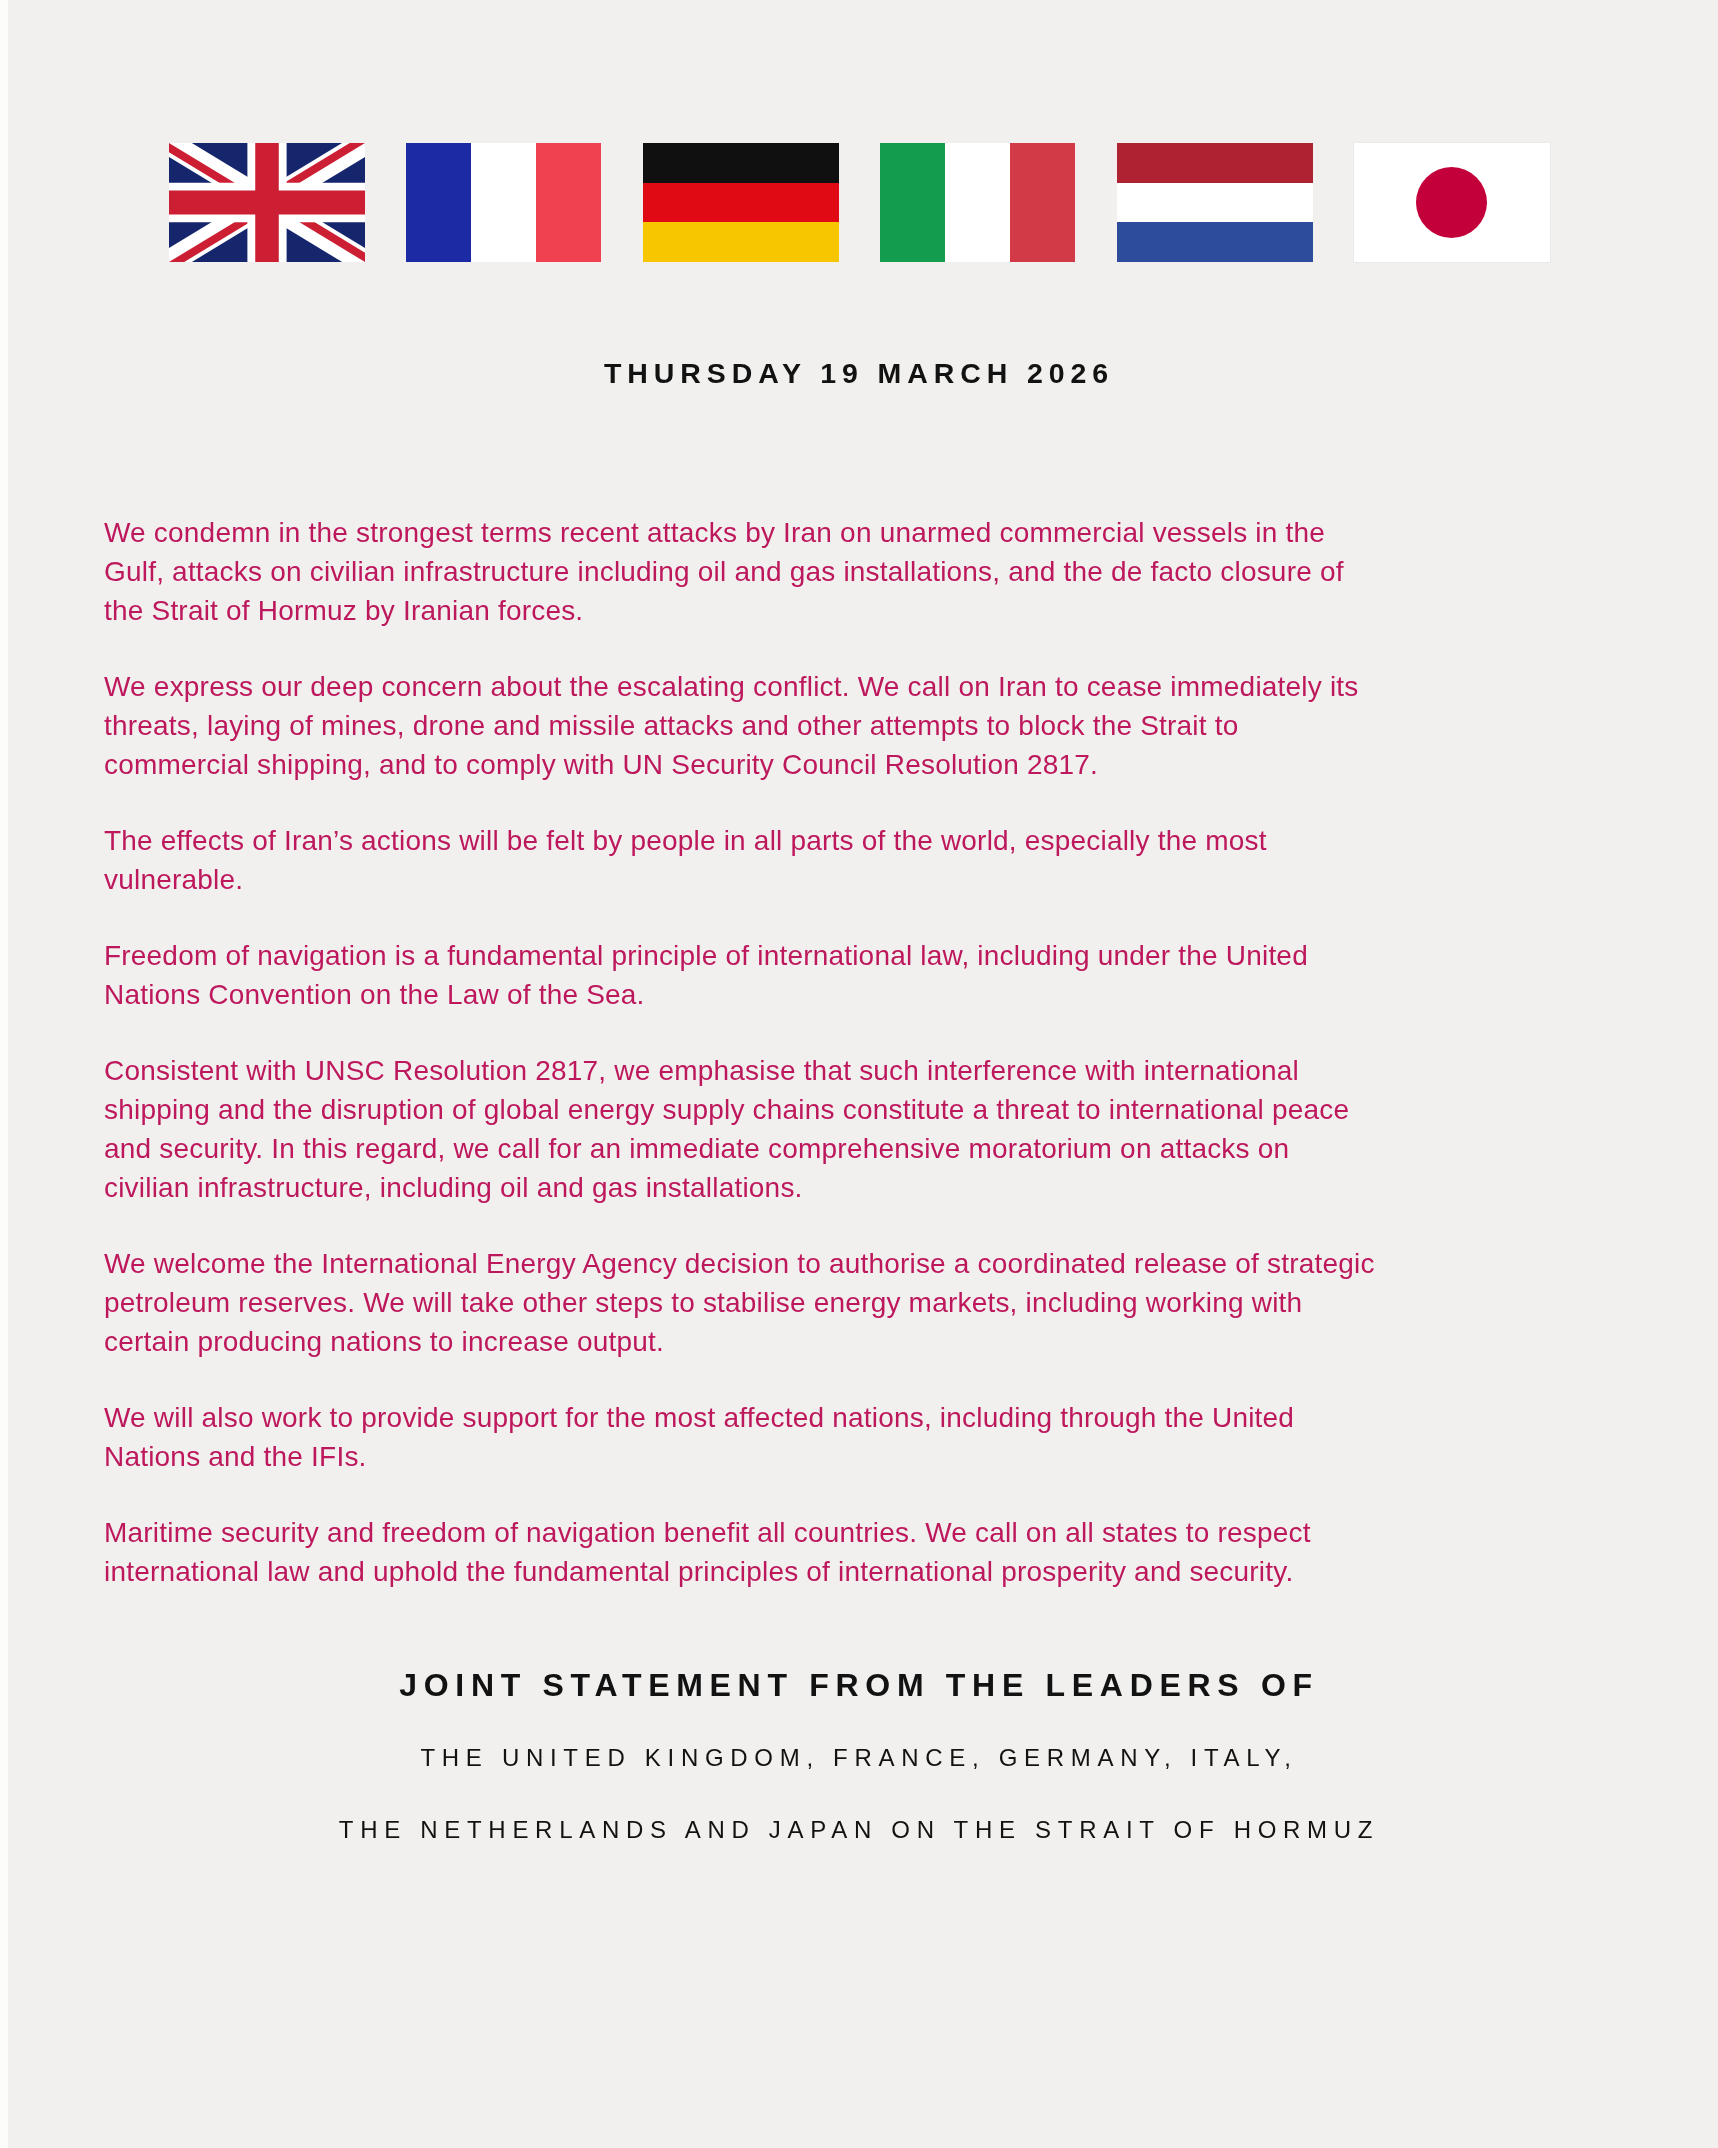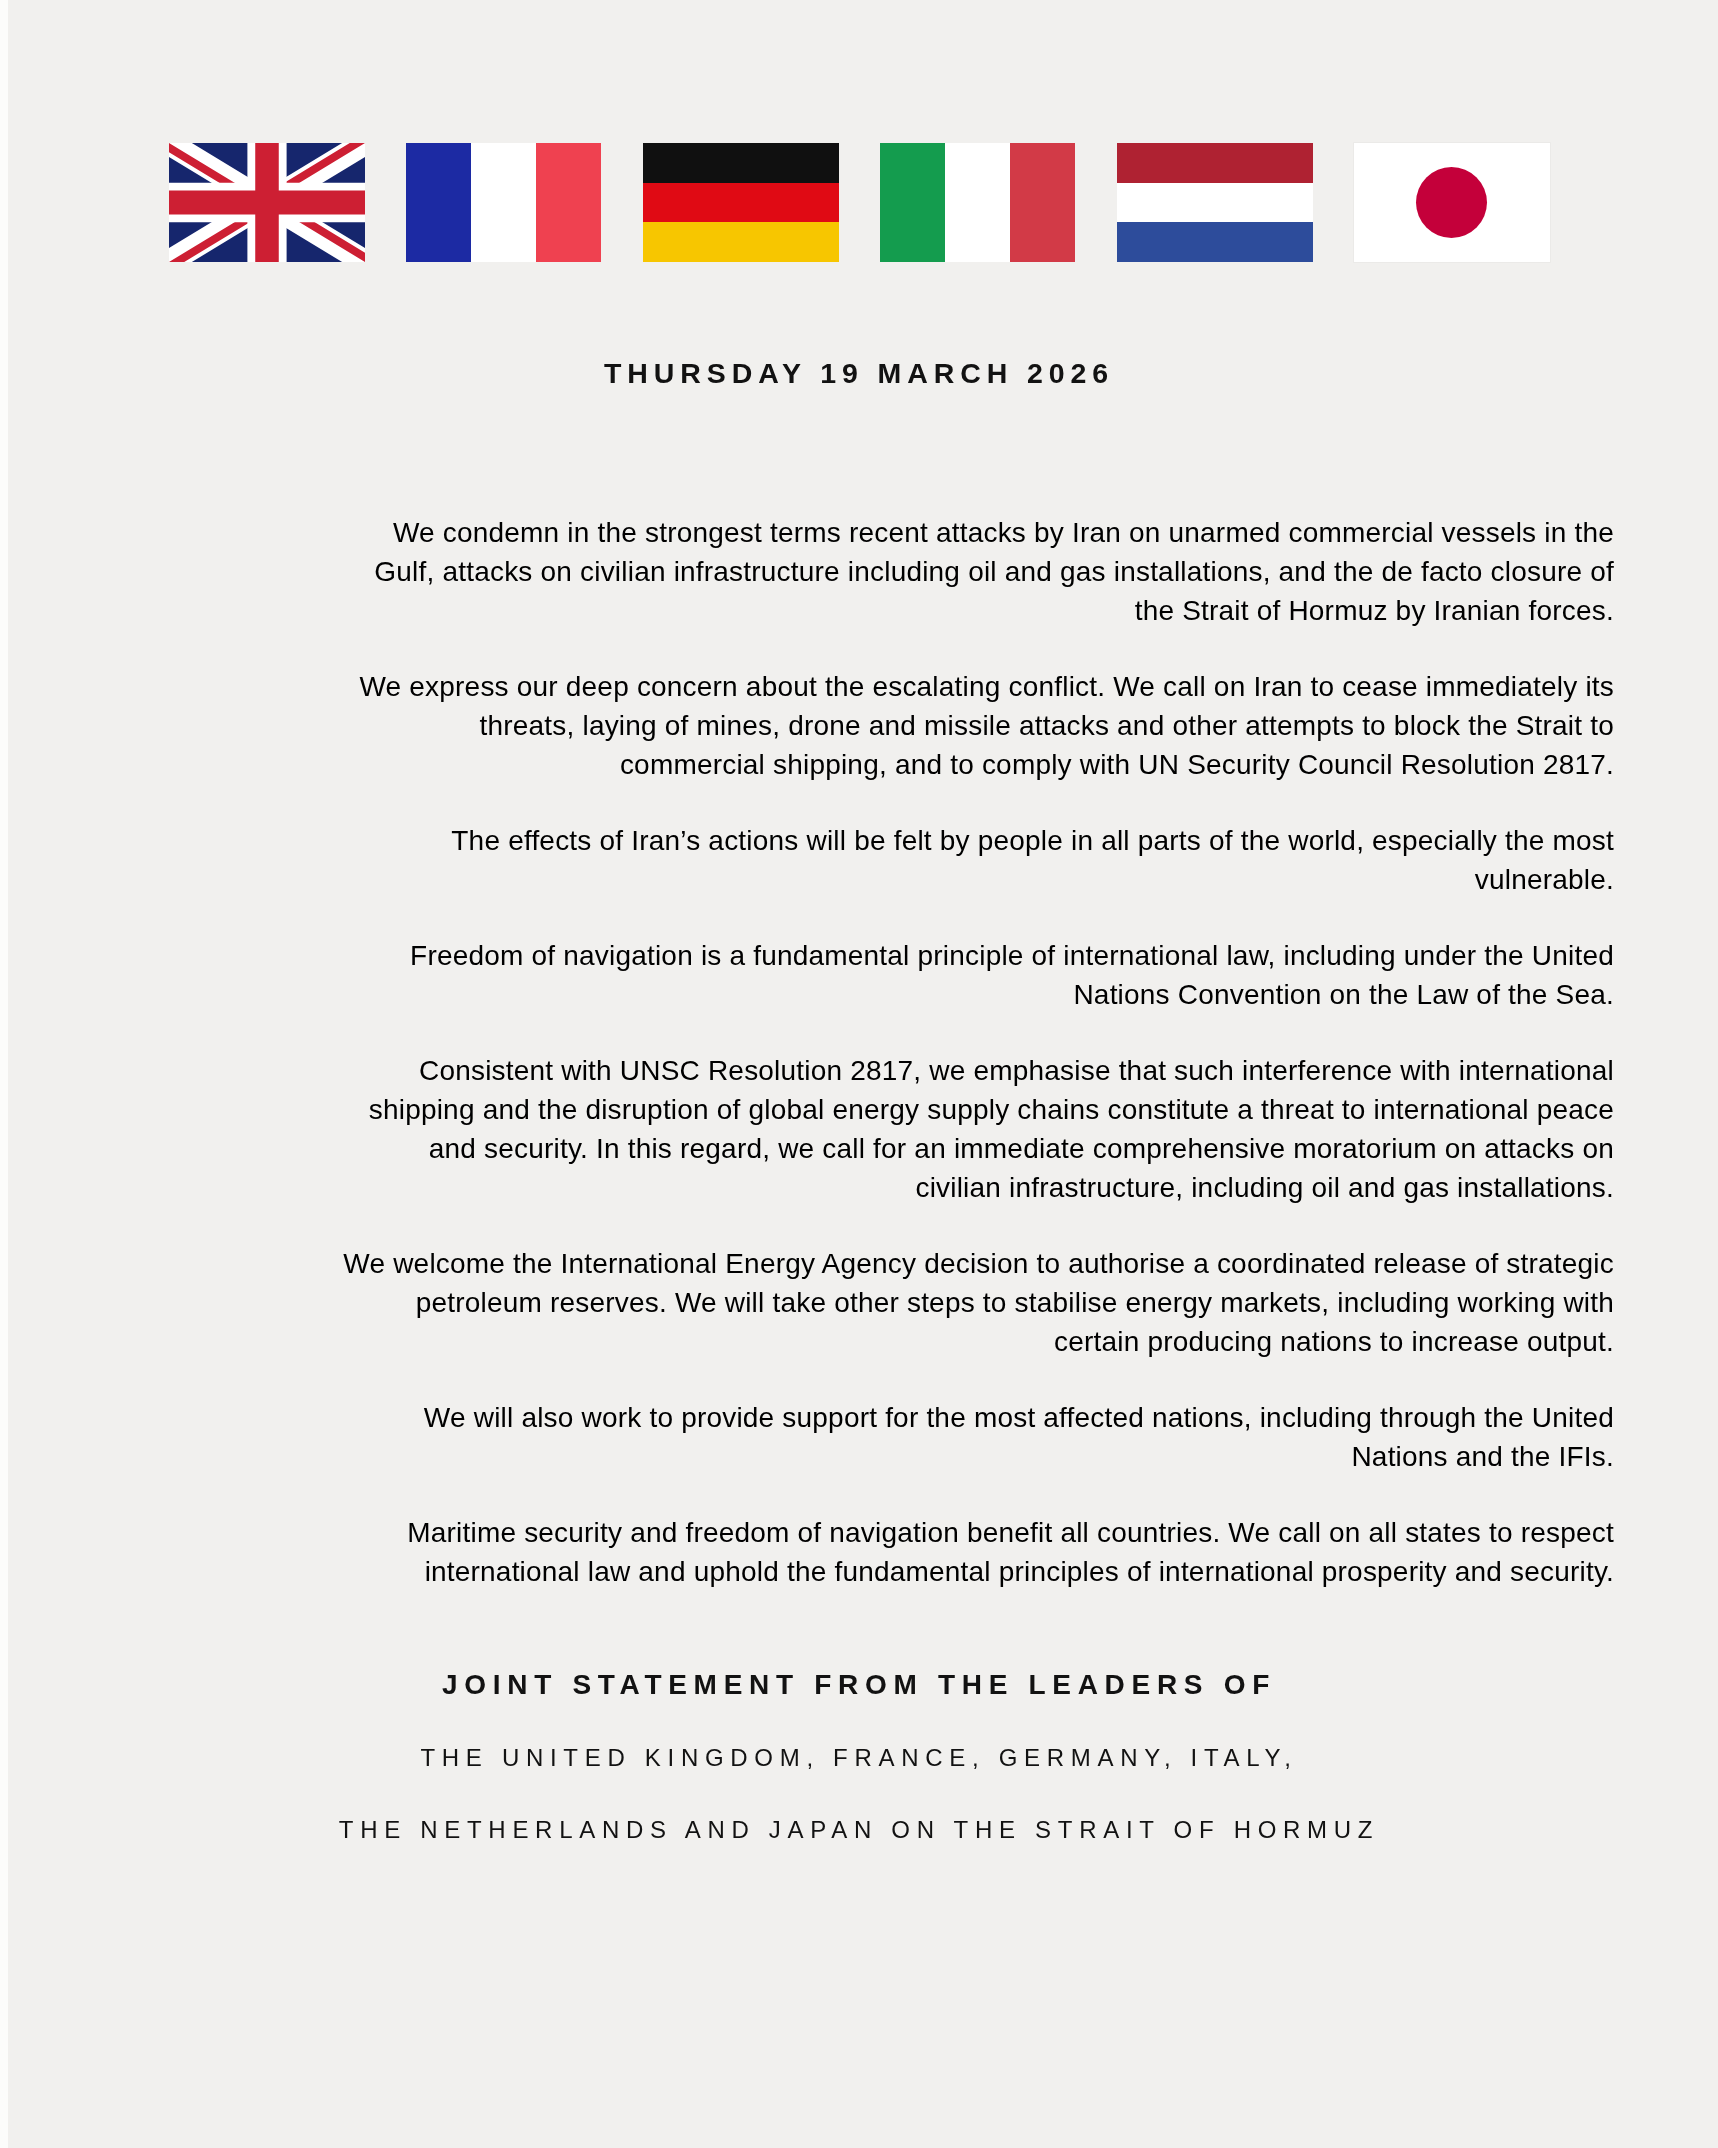--- a/index.html
+++ b/index.html
@@ -47,38 +47,38 @@
     font-size: 28.5px;
     font-weight: bold;
     letter-spacing: 5.9px;
     line-height: 34px;
     color: #121212;
   }
   
   .content {
     width: 1510px;
     margin: 123px auto 6px auto;
-    text-align: right;
-    color: #000000;
+    text-align: left;
+    color: #be185d;
   }
   .content p {
     margin: 0 0 37px 0;
     font-size: 28px;
     line-height: 39px;
     letter-spacing: 0.2px;
     white-space: pre-line;
   }
   
   .footer {
     margin-top: 72px;
     text-align: center;
     color: #121212;
   }
   .footer .f-line1 {
-    font-size: 28px;
+    font-size: 32px;
     font-weight: bold;
     letter-spacing: 6.7px;
     line-height: 44px;
     margin: 0;
   }
   .footer .f-line2, .footer .f-line3 {
     font-size: 24px;
     font-weight: 400;
     letter-spacing: 6.7px;
     line-height: 44px;

